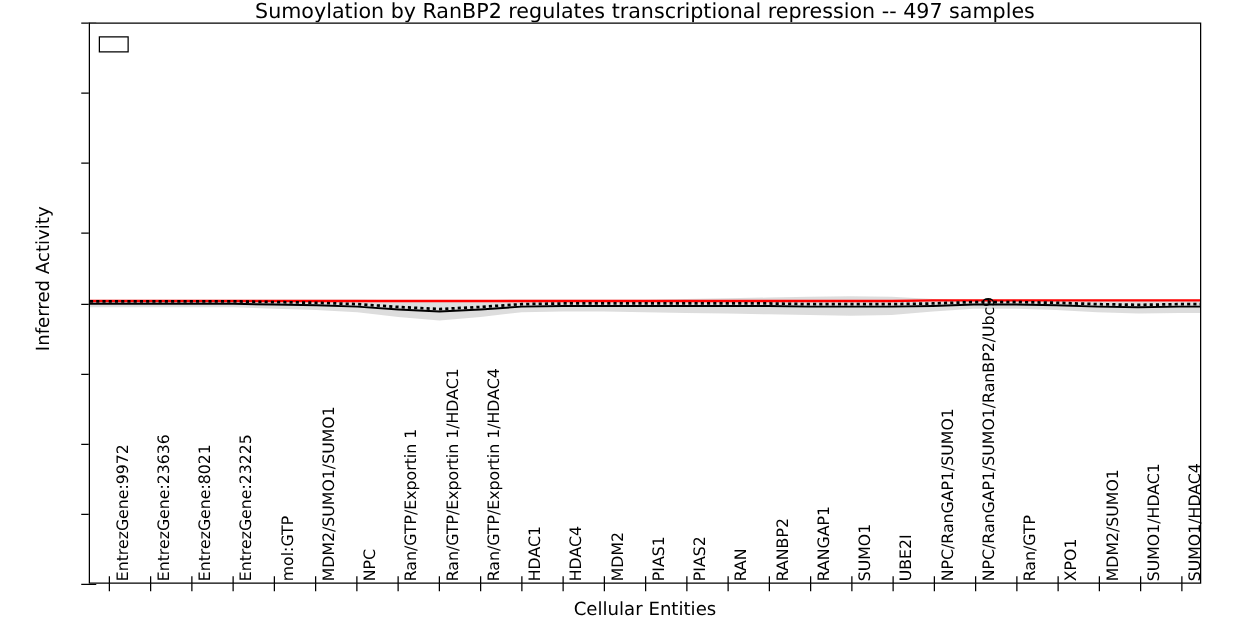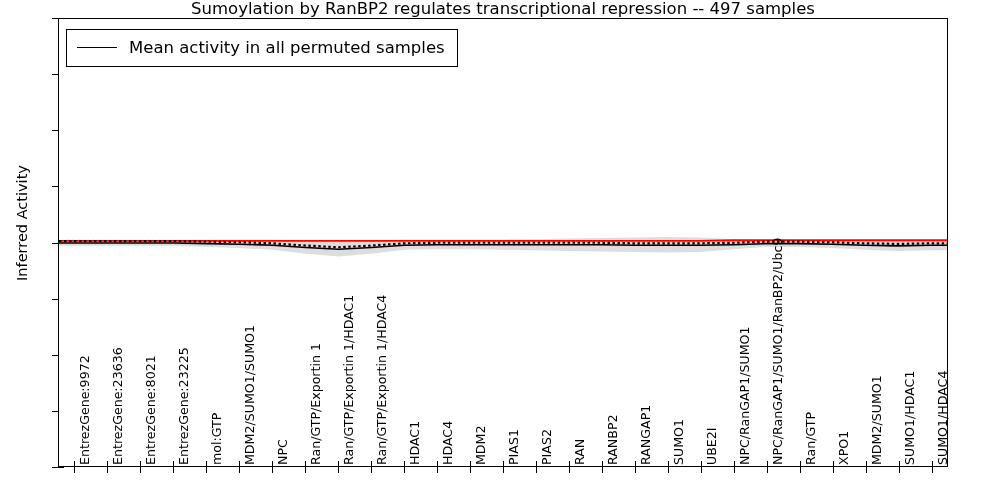--- a/index.html
+++ b/index.html
@@ -9,21 +9,21 @@
   }
   body {
     width: 1000px;
     height: 500px;
     position: relative;
     font-family: "DejaVu Sans", "Liberation Sans", sans-serif;
     overflow: hidden;
   }
   #figure {
     position: absolute;
-    left: 0; top: 0;
+    left: 13px; top: 0;
     width: 912px;
     height: 500px;
   }
   
   #chart-title {
     position: absolute;
     left: 58px;
     top: 0px;
     width: 890px;
     text-align: center;
@@ -260,21 +260,18 @@
       <div class="xtick-label" style="left: 705.778px; top: 465px;">UBE2I</div>
       <div class="xtick-label" style="left: 738.741px; top: 465px;">NPC/RanGAP1/SUMO1</div>
       <div class="xtick-label" style="left: 771.704px; top: 465px;">NPC/RanGAP1/SUMO1/RanBP2/Ubc9</div>
       <div class="xtick-label" style="left: 804.667px; top: 465px;">Ran/GTP</div>
       <div class="xtick-label" style="left: 837.63px; top: 465px;">XPO1</div>
       <div class="xtick-label" style="left: 870.593px; top: 465px;">MDM2/SUMO1</div>
       <div class="xtick-label" style="left: 903.556px; top: 465px;">SUMO1/HDAC1</div>
       <div class="xtick-label" style="left: 936.519px; top: 465px;">SUMO1/HDAC4</div>
     </div>
 
+  <div id="x-axis-label">Cellular Entities</div>
 
   <div id="legend">
-    <div class="legend-row">
-      <span class="legend-swatch permuted"></span>
-      <span class="legend-text">Mean activity in all permuted samples</span>
-    </div>
   </div>
 
 </div>
 
 </body></html>

